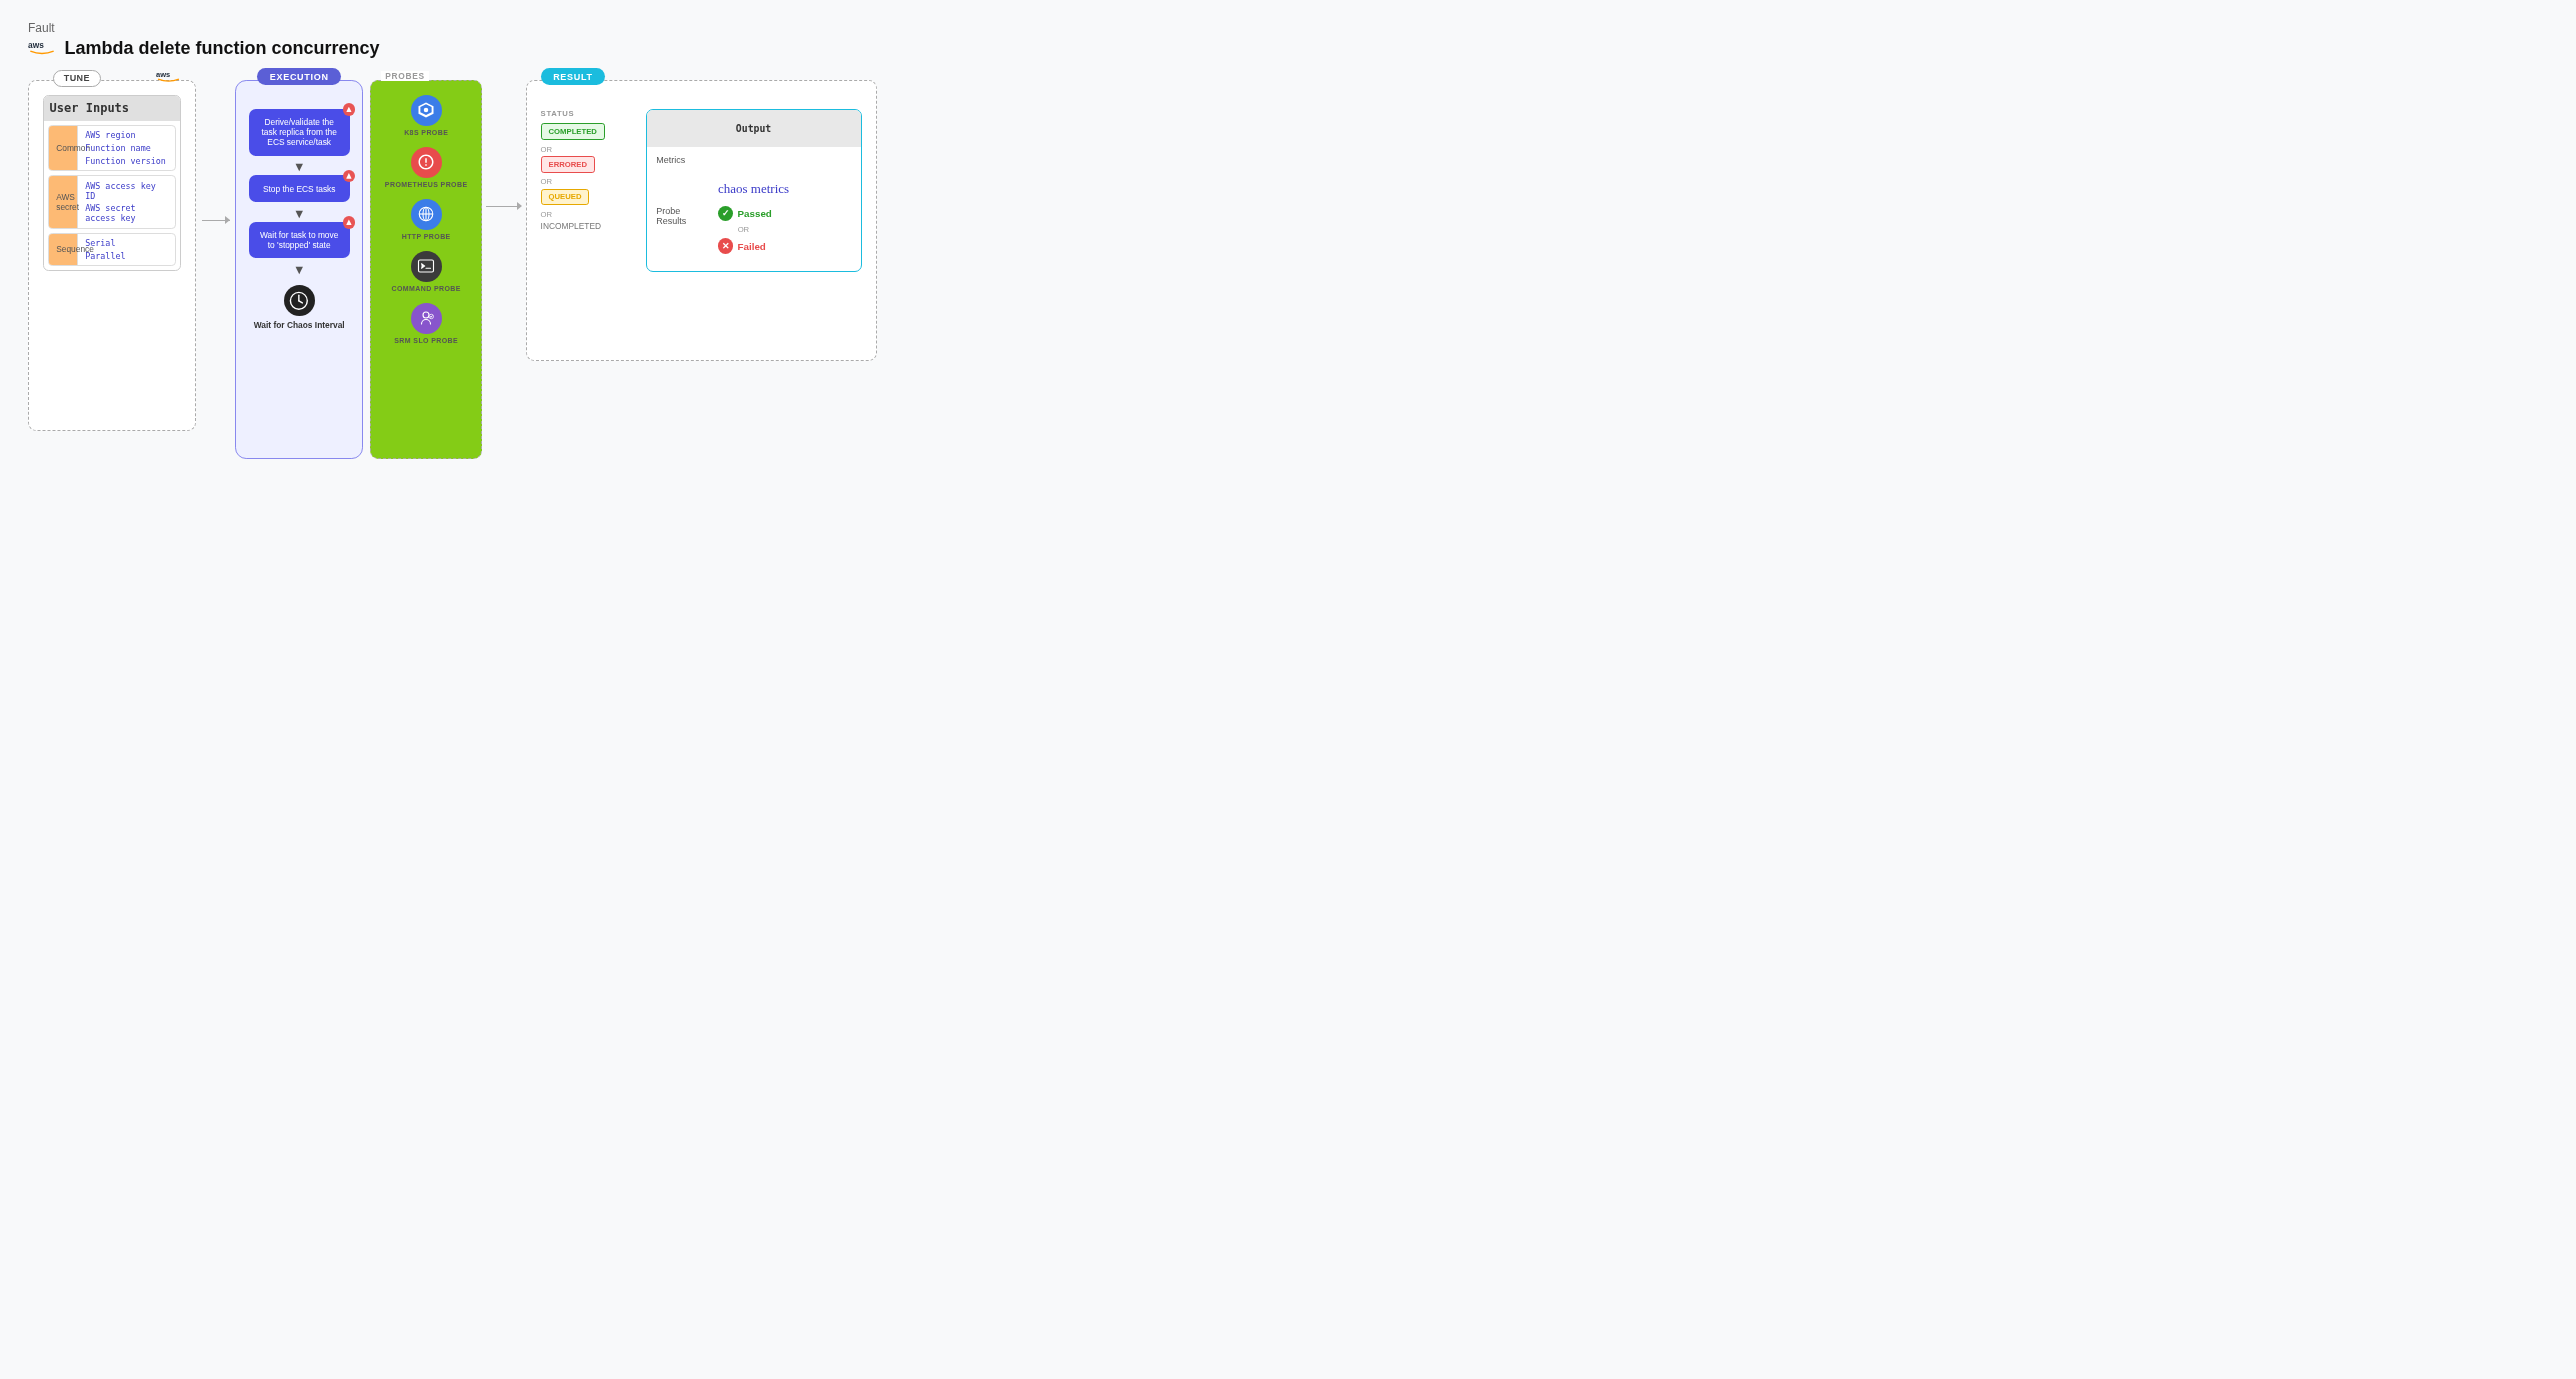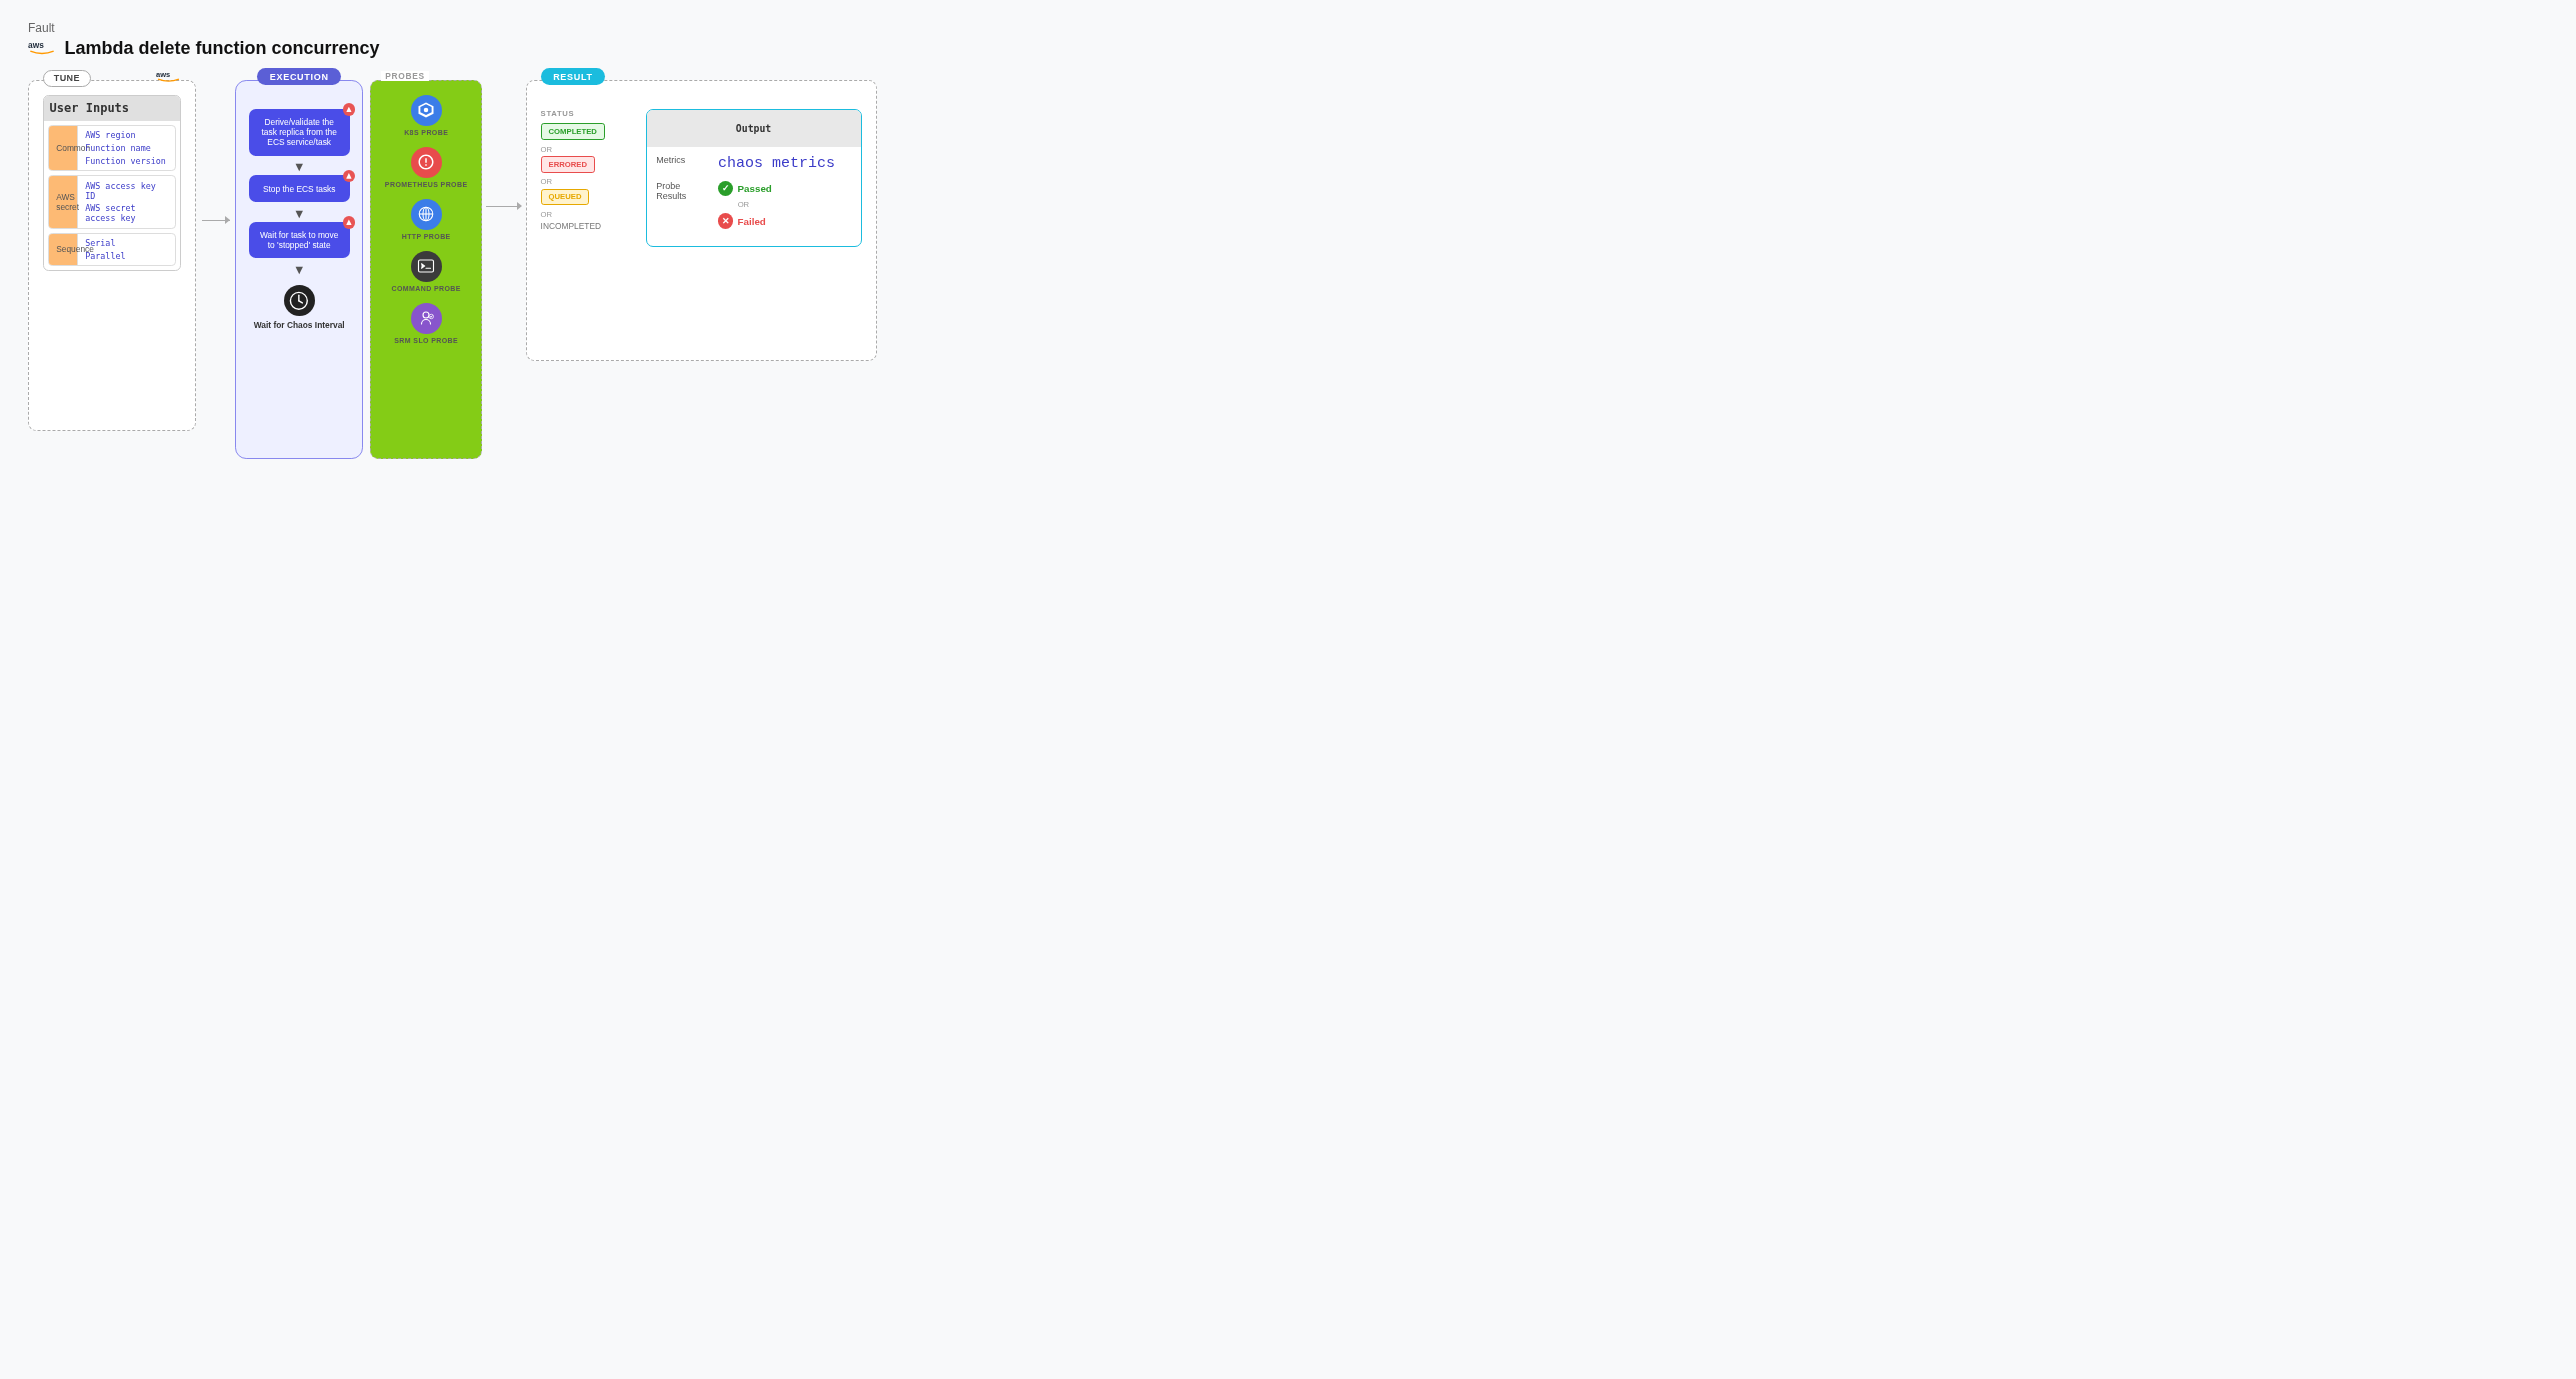--- a/index.html
+++ b/index.html
@@ -49,21 +49,21 @@
       padding: 14px;
       width: 168px;
       min-height: 351px;
       position: relative;
       background: white;
       flex-shrink: 0;
     }
     .section-badge {
       position: absolute;
       top: -11.2px;
-      left: 14px;
+      left: 24px;
       background: white;
       border: 1.4px solid #aaa;
       border-radius: 14px;
       padding: 2.8px 9.8px;
       font-size: 9px;
       font-weight: 600;
       color: #444;
       letter-spacing: 0.4px;
     }
     .aws-badge {
@@ -383,23 +383,24 @@
       margin-bottom: 8.4px;
       gap: 5.6px;
     }
     .output-row-label {
       font-size: 9px;
       color: #555;
       width: 56px;
       flex-shrink: 0;
     }
     .output-row-value {
-      font-size: 15px;
+      font-size: 13px;
       color: #3b3bc8;
-      font-family: Liberation Mono, monospace;
+      font-family: Liberation Serif, serif;
+      margin-top: 26px;
     }
     .probe-results-col {
       display: flex;
       flex-direction: column;
       gap: 2.8px;
     }
     .probe-result-passed {
       display: flex;
       align-items: center;
       gap: 4.2px;

